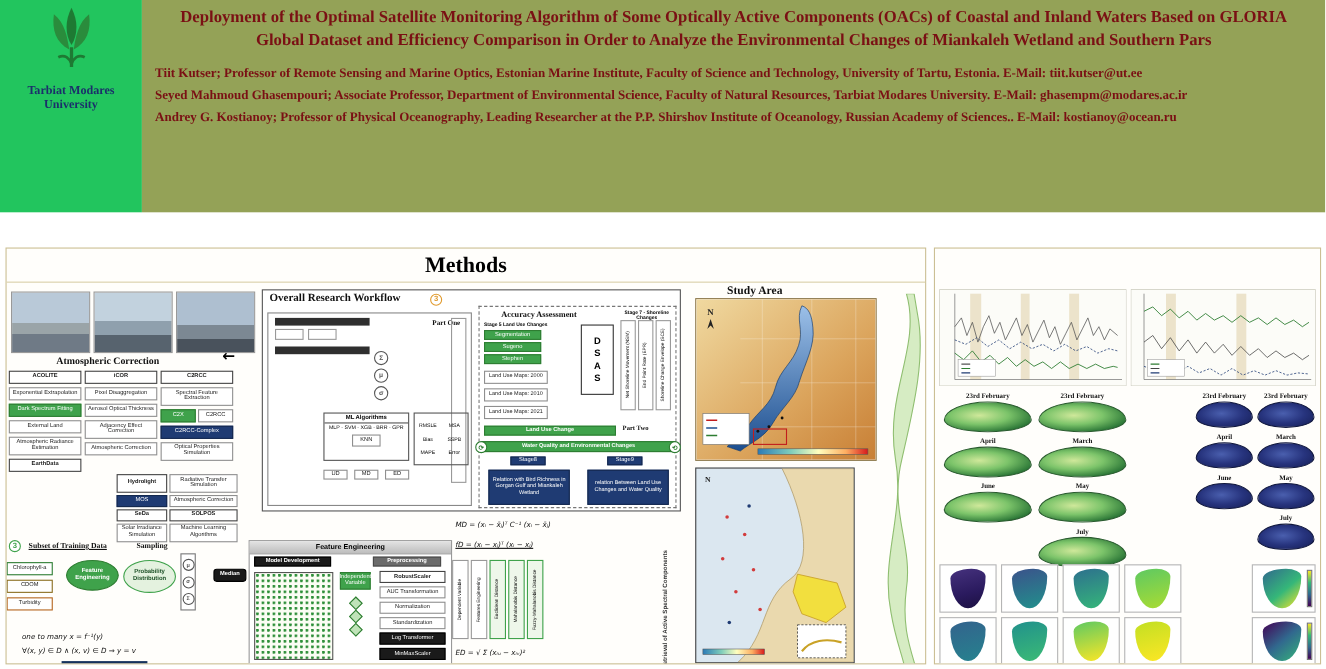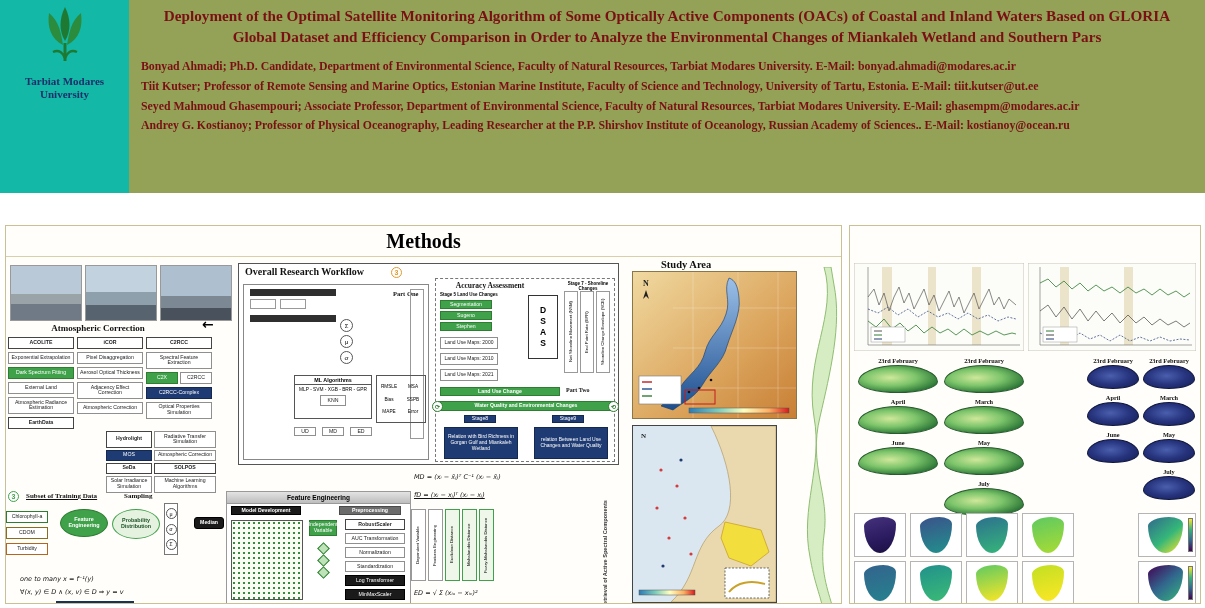--- a/index.html
+++ b/index.html
@@ -1,21 +1,21 @@
 <!DOCTYPE html>
 <html><head>
 <meta charset="utf-8">
 <style>
   html,body{margin:0;padding:0;background:#fff;}
   .poster{position:relative;width:1205px;height:608px;background:#fff;font-family:"Liberation Serif",serif;overflow:hidden;}
   .abs{position:absolute;box-sizing:border-box;}
 
   
   .hdr{position:absolute;top:0;left:0;width:1205px;height:193px;display:flex;}
-  .logo-box{width:129px;background:#14b8a6;display:flex;flex-direction:column;align-items:center;padding-top:5px;box-sizing:border-box;}
+  .logo-box{width:129px;background:#22c55e;display:flex;flex-direction:column;align-items:center;padding-top:5px;box-sizing:border-box;}
   .logo-text{font:700 11px/1.2 "Liberation Serif",serif;color:#1b2f6b;text-align:center;margin-top:2px;width:122px;}
   .banner{flex:1;background:#94a257;color:#7a1014;padding:4px 8px 0 8px;box-sizing:border-box;}
   .poster-title{font:700 15.2px/1.38 "Liberation Serif",serif;text-align:center;margin:2px 16px 6px 16px;}
   .authors{font:700 11.8px/1.68 "Liberation Serif",serif;text-align:left;padding:3px 0 0 4px;}
 
   
   .main{position:absolute;top:225px;left:5px;width:1196px;height:379px;display:flex;gap:7px;}
   .panel{position:relative;border:1px solid #cbbf94;background:#fffefb;box-sizing:border-box;}
   .panel.methods{width:837px;}
   .panel.outcomes{width:352px;flex:none;}
@@ -69,21 +69,20 @@
           <path d="M46 8 C48 22 44 34 32 40 C34 28 36 16 46 8 Z" fill="#2a8c3c"></path>
           <path d="M30 38 L30 56" stroke="#1e7a33" stroke-width="3"></path>
           <path d="M18 47 C24 44 28 48 30 53 M42 47 C36 44 32 48 30 53" stroke="#1e7a33" stroke-width="2.5" fill="none"></path>
         </svg>
       </span>
       <div class="logo-text">Tarbiat Modares University</div>
     </div>
     <div class="banner">
       <div class="poster-title">Deployment of the Optimal Satellite Monitoring Algorithm of Some Optically Active Components (OACs) of Coastal and Inland Waters Based on GLORIA Global Dataset and Efficiency Comparison in Order to Analyze the Environmental Changes of Miankaleh Wetland and Southern Pars</div>
       <div class="authors">
-        <div>Bonyad Ahmadi; Ph.D. Candidate, Department of Environmental Science, Faculty of Natural Resources, Tarbiat Modares University. E-Mail: bonyad.ahmadi@modares.ac.ir</div>
         <div>Tiit Kutser; Professor of Remote Sensing and Marine Optics, Estonian Marine Institute, Faculty of Science and Technology, University of Tartu, Estonia. E-Mail: tiit.kutser@ut.ee</div>
         <div>Seyed Mahmoud Ghasempouri; Associate Professor, Department of Environmental Science, Faculty of Natural Resources, Tarbiat Modares University. E-Mail: ghasempm@modares.ac.ir</div>
         <div>Andrey G. Kostianoy; Professor of Physical Oceanography, Leading Researcher at the P.P. Shirshov Institute of Oceanology, Russian Academy of Sciences.. E-Mail: kostianoy@ocean.ru</div>
       </div>
     </div>
   </div>
 
   <div class="main">
 
     <section class="panel methods">

